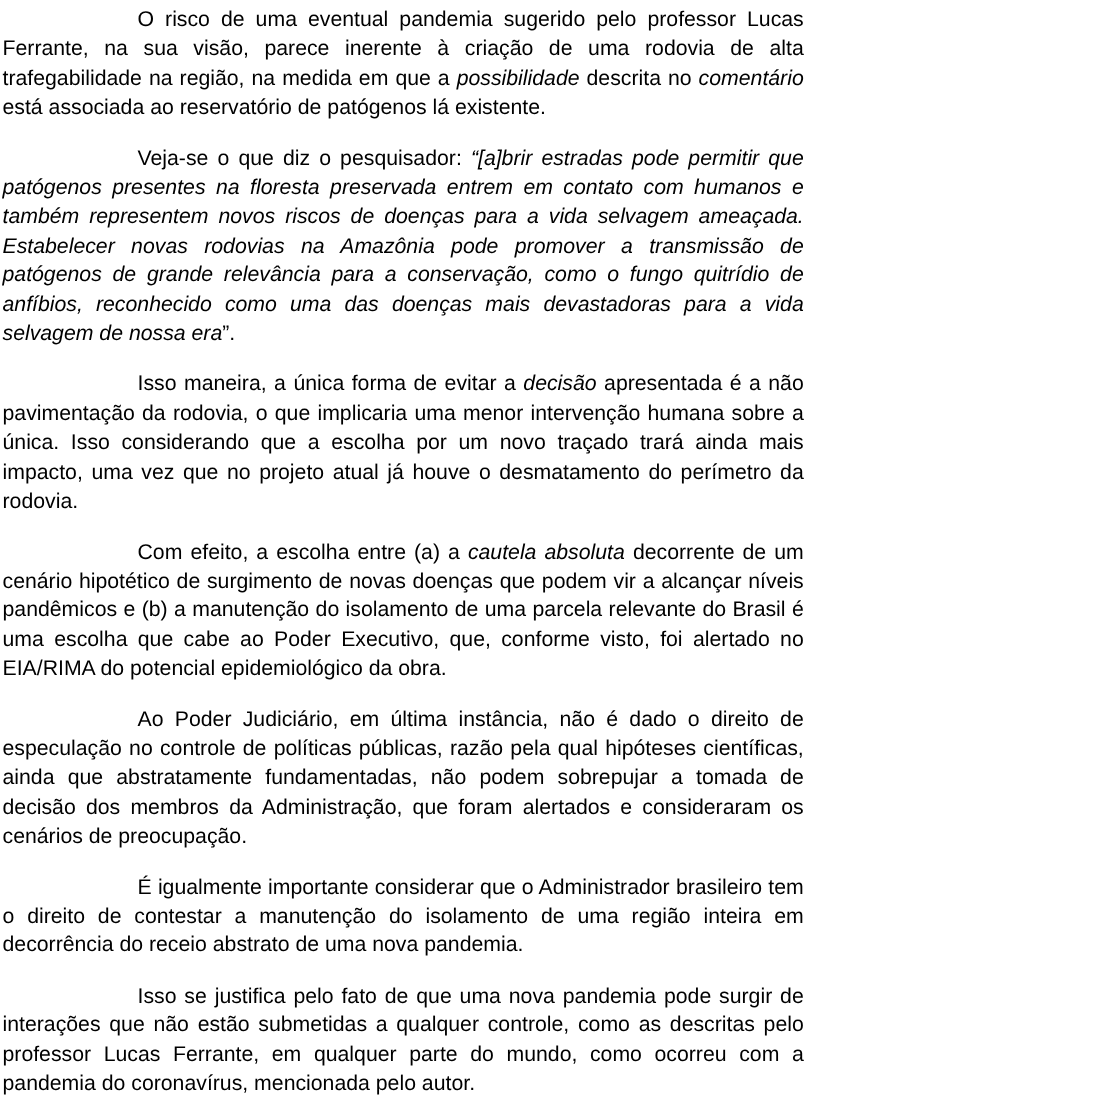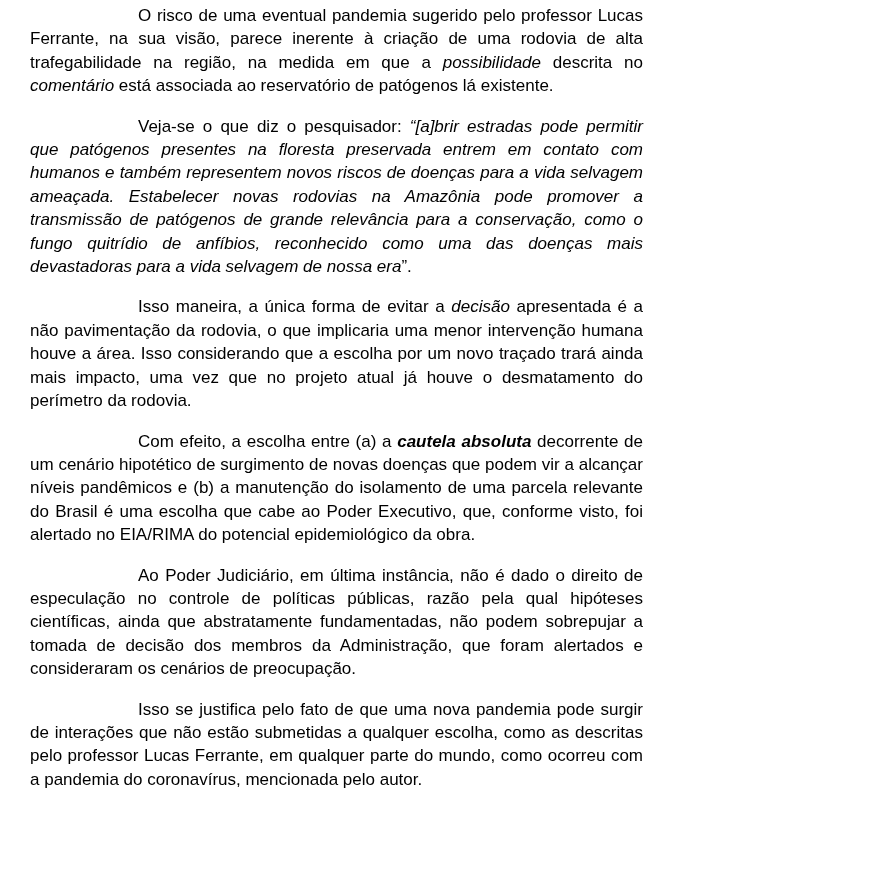--- a/index.html
+++ b/index.html
@@ -9,47 +9,48 @@
   }
   body {
     width: 886px;
     height: 895px;
     overflow: hidden;
   }
   .page {
     box-sizing: border-box;
     width: 734px;
     min-height: 895px;
-    padding: 4px 91px 0 30px;
+    padding: 4px 91px 0 2px;
     background: #ffffff;
     color: #000000;
     font-family: "Liberation Sans", "DejaVu Sans", sans-serif;
     font-size: 17px;
     line-height: 23.4px;
   }
   .page p {
     margin: 0 0 17px 0;
     text-indent: 108px;
     text-align: justify;
   }
   .i  { font-style: italic; }
-  .bi { font-style: italic; font-weight: bold; }
+  .bi { font-style: italic; font-weight: normal; }
 </style>
 </head>
 <body>
 
 <div class="page">
 
   <p><span>O risco de uma eventual pandemia sugerido pelo professor Lucas Ferrante, na sua visão, parece inerente à criação de uma rodovia de alta trafegabilidade na região, na medida em que a </span><span class="i">possibilidade</span><span> descrita no </span><span class="i">comentário</span><span> está associada ao reservatório de patógenos lá existente.</span></p>
 
   <p><span>Veja-se o que diz o pesquisador: </span><span class="i">“[a]brir estradas pode permitir que patógenos presentes na floresta preservada entrem em contato com humanos e também representem novos riscos de doenças para a vida selvagem ameaçada. Estabelecer novas rodovias na Amazônia pode promover a transmissão de patógenos de grande relevância para a conservação, como o fungo quitrídio de anfíbios, reconhecido como uma das doenças mais devastadoras para a vida selvagem de nossa era</span><span>”.</span></p>
 
-  <p><span>Isso maneira, a única forma de evitar a </span><span class="i">decisão</span><span> apresentada é a não pavimentação da rodovia, o que implicaria uma menor intervenção humana houve a área. Isso considerando que a escolha por um novo traçado trará ainda mais impacto, uma vez que no projeto atual já houve o desmatamento do perímetro da rodovia.</span></p>
+  <p><span>Isso maneira, a única forma de evitar a </span><span class="i">decisão</span><span> apresentada é a não pavimentação da rodovia, o que implicaria uma menor intervenção humana sobre a única. Isso considerando que a escolha por um novo traçado trará ainda mais impacto, uma vez que no projeto atual já houve o desmatamento do perímetro da rodovia.</span></p>
 
 
   <p><span>Com efeito, a escolha entre (a) a </span><span class="bi">cautela absoluta</span><span> decorrente de um cenário hipotético de surgimento de novas doenças que podem vir a alcançar níveis pandêmicos e (b) a manutenção do isolamento de uma parcela relevante do Brasil é uma escolha que cabe ao Poder Executivo, que, conforme visto, foi alertado no EIA/RIMA do potencial epidemiológico da obra.</span></p>
 
   <p><span>Ao Poder Judiciário, em última instância, não é dado o direito de especulação no controle de políticas públicas, razão pela qual hipóteses científicas, ainda que abstratamente fundamentadas, não podem sobrepujar a tomada de decisão dos membros da Administração, que foram alertados e consideraram os cenários de preocupação.</span></p>
 
+  <p><span>É igualmente importante considerar que o Administrador brasileiro tem o direito de contestar a manutenção do isolamento de uma região inteira em decorrência do receio abstrato de uma nova pandemia.</span></p>
 
-  <p><span>Isso se justifica pelo fato de que uma nova pandemia pode surgir de interações que não estão submetidas a qualquer escolha, como as descritas pelo professor Lucas Ferrante, em qualquer parte do mundo, como ocorreu com a pandemia do coronavírus, mencionada pelo autor.</span></p>
+  <p><span>Isso se justifica pelo fato de que uma nova pandemia pode surgir de interações que não estão submetidas a qualquer controle, como as descritas pelo professor Lucas Ferrante, em qualquer parte do mundo, como ocorreu com a pandemia do coronavírus, mencionada pelo autor.</span></p>
 
 </div>
 
 </body></html>

